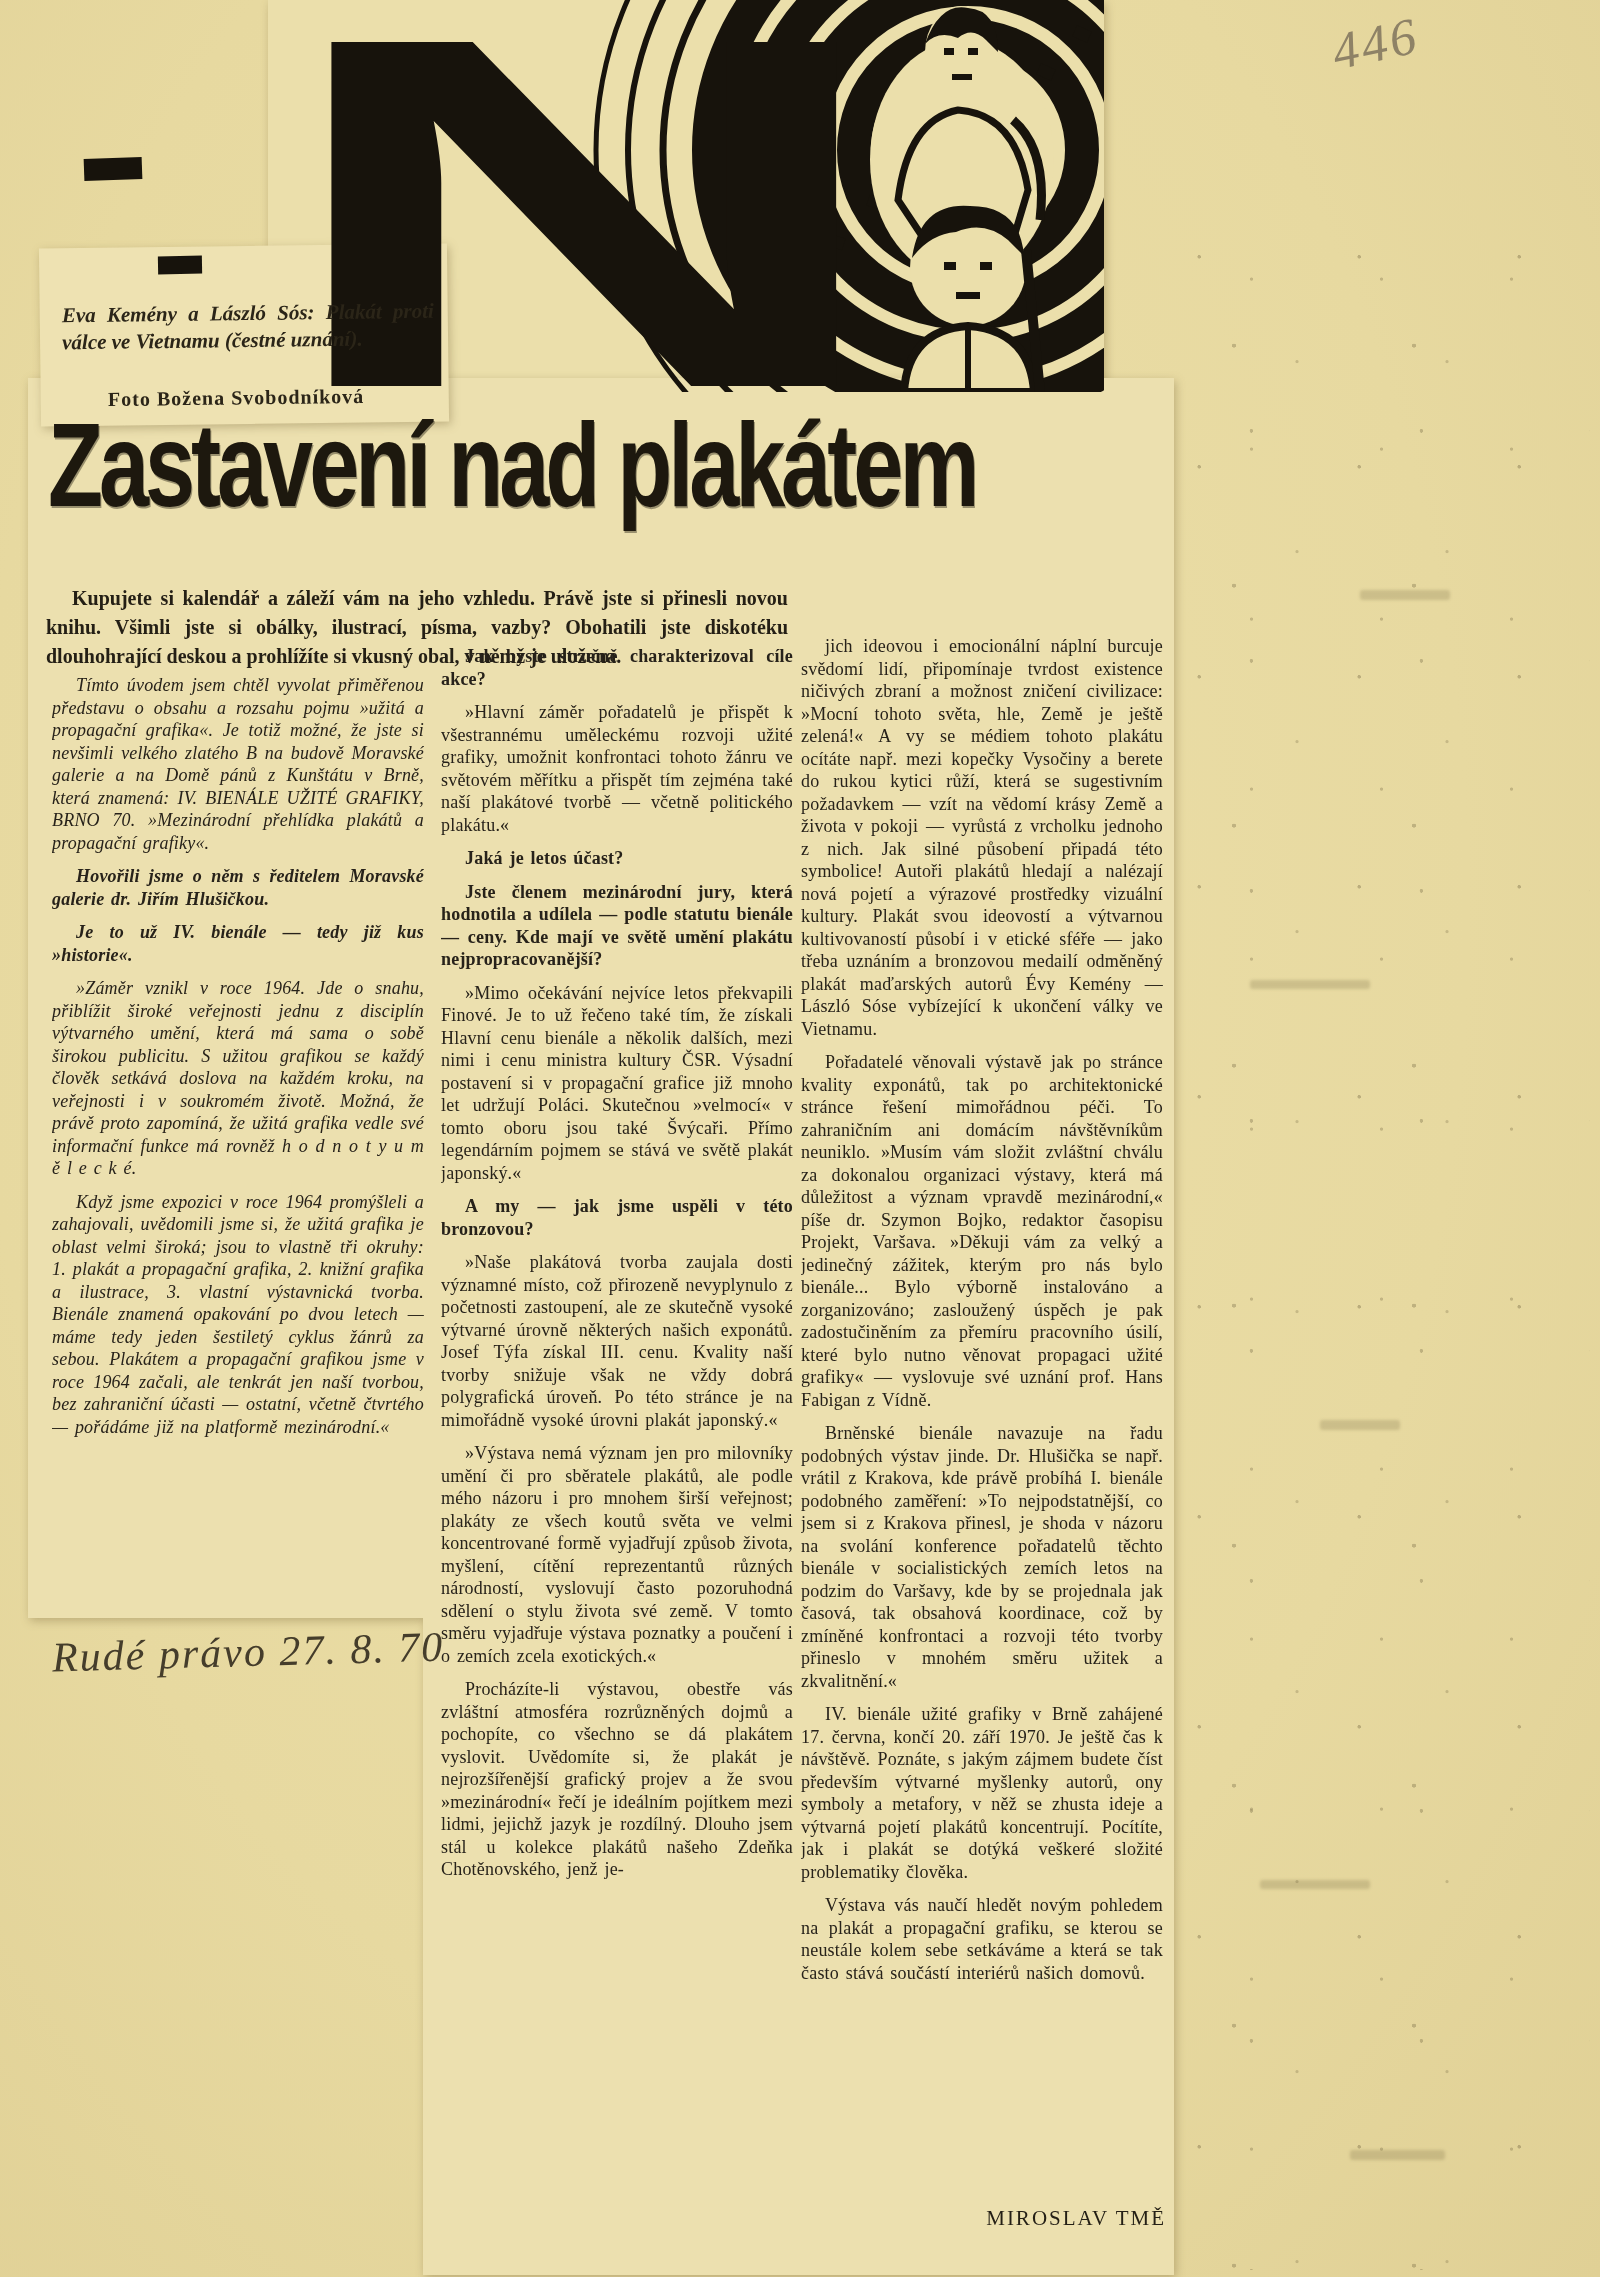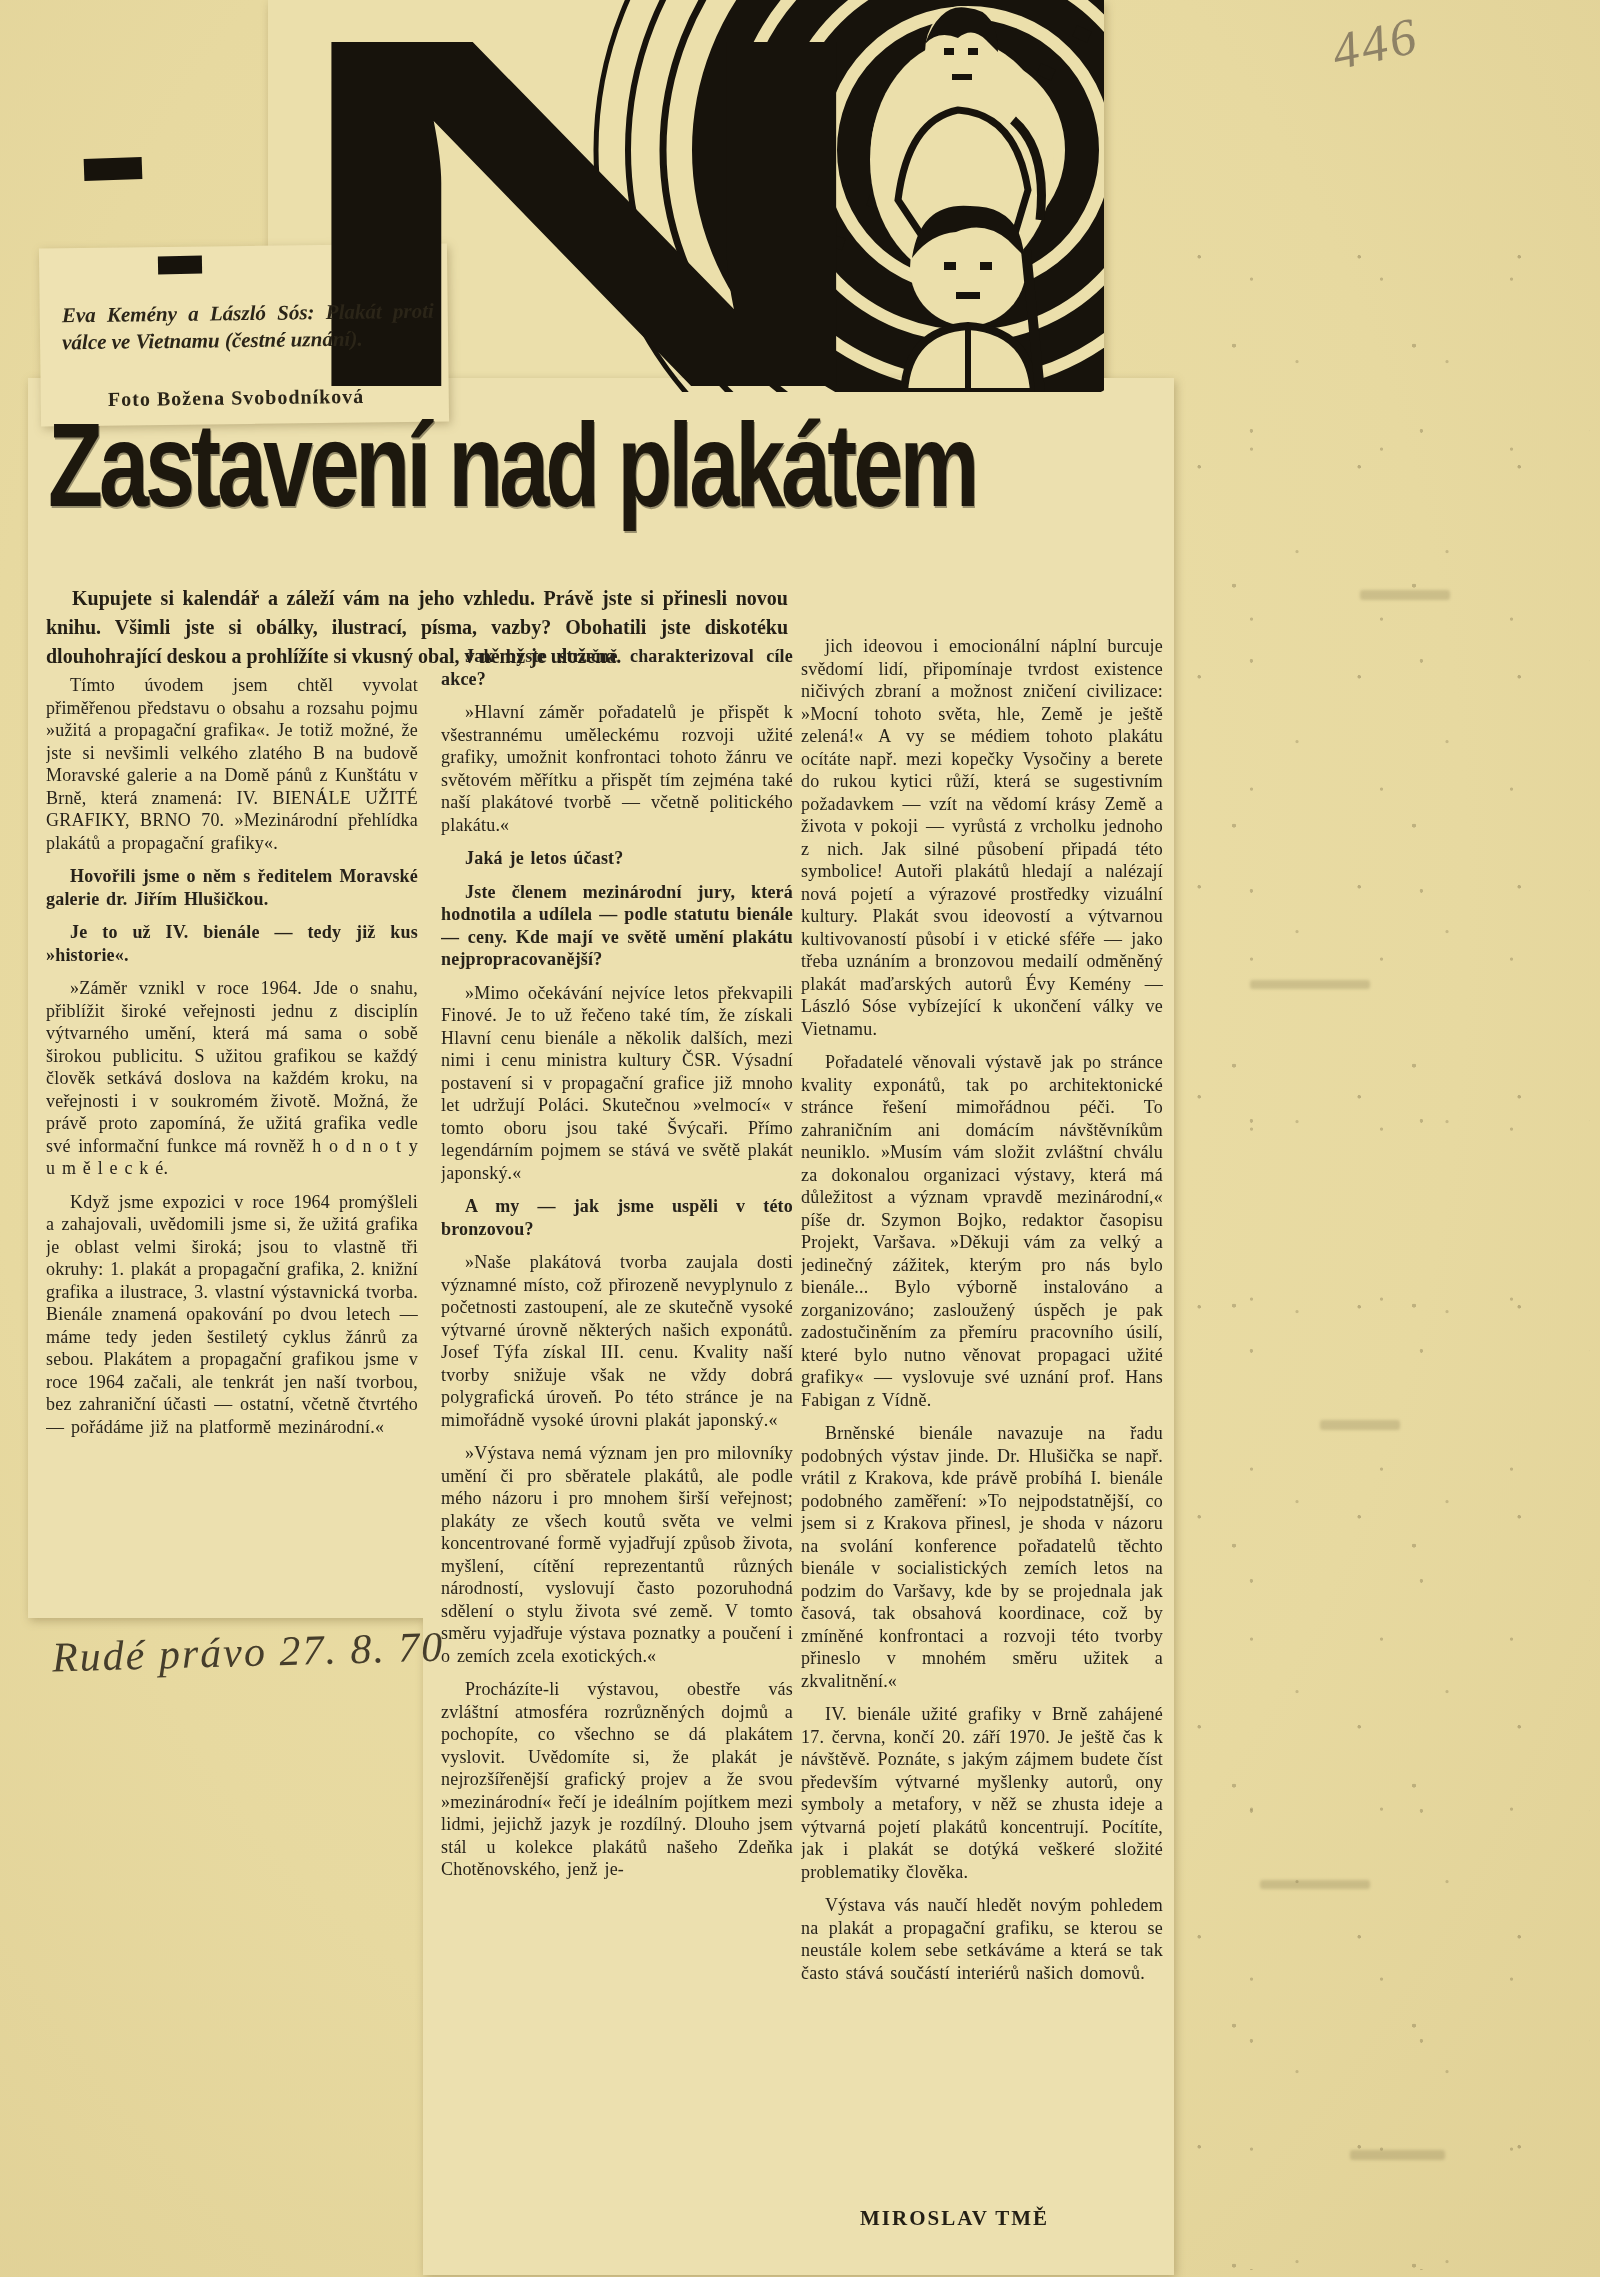--- a/index.html
+++ b/index.html
@@ -34,28 +34,28 @@
     color:#1d180e;white-space:nowrap;transform:scaleY(1.32);transform-origin:left top;
     text-shadow:1px 1px 0 rgba(30,24,12,.4);}
 
   
   #lead{position:absolute;left:46px;top:584px;width:742px;
     font-size:20px;line-height:29px;font-weight:bold;color:#241f15;text-align:justify;text-indent:26px;}
 
   
   .col{position:absolute;color:#27221a;font-size:18px;line-height:22.5px;text-align:justify;
     word-spacing:2px;letter-spacing:.2px;overflow:hidden;}
-  #col1{left:46px;top:674px;width:372px;height:940px;}
+  #col1{left:52px;top:674px;width:372px;height:940px;font-style:italic;}
   #col2{left:441px;top:645px;width:352px;height:1624px;}
   #col3{left:801px;top:615px;width:362px;height:1600px;margin-top:20px;}
   .col p.para{margin:0 0 11px 0;text-indent:24px;}
   .col p.bold{font-weight:bold;}
 
-  #signature{position:absolute;left:860px;top:2206px;width:306px;text-align:left;
-    font-size:21px;font-weight:bold;letter-spacing:2px;color:#241f15;}
+  #signature{position:absolute;left:860px;top:2206px;width:306px;text-align:right;
+    font-size:21px;font-weight:normal;letter-spacing:2px;color:#241f15;}
 
   
   #source-note{position:absolute;left:52px;top:1628px;font-style:italic;font-size:42px;
     color:#453d2b;transform:rotate(-1.6deg);letter-spacing:2px;white-space:nowrap;}
   #margin-number{position:absolute;left:1332px;top:14px;font-style:italic;font-size:52px;
     color:#8e8266;transform:rotate(-12deg);letter-spacing:3px;}
 
   
   #bleed{position:absolute;left:1180px;top:240px;width:410px;height:2030px;opacity:.5;
     background-image:

